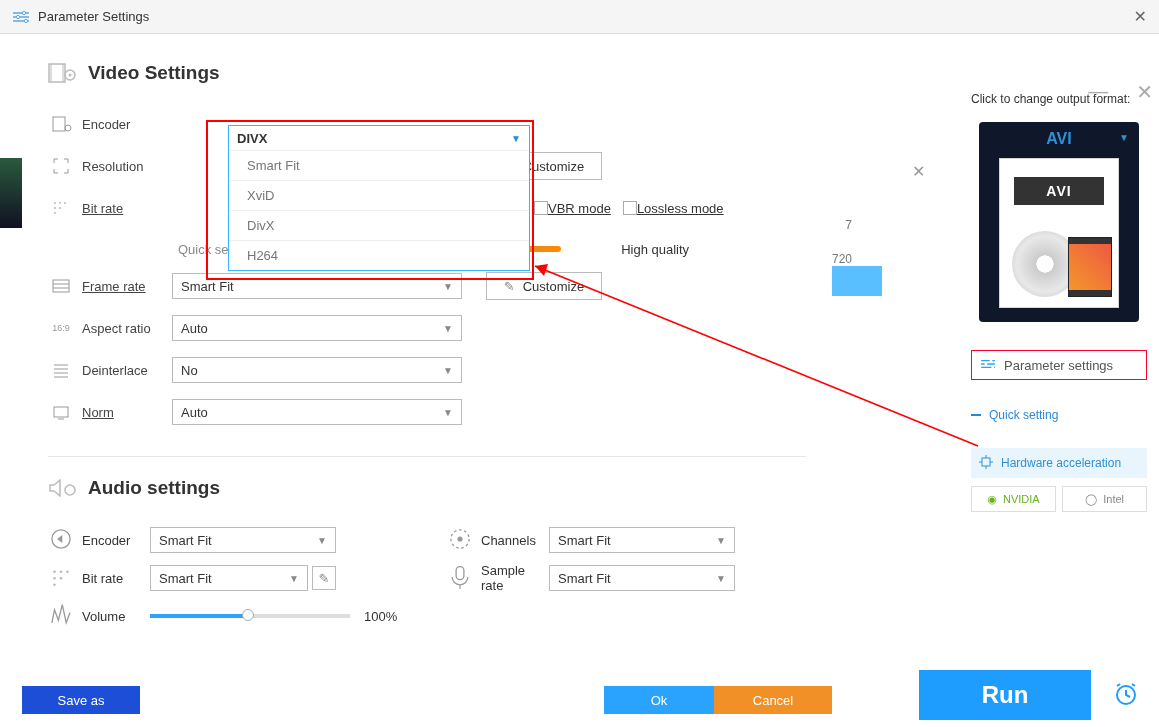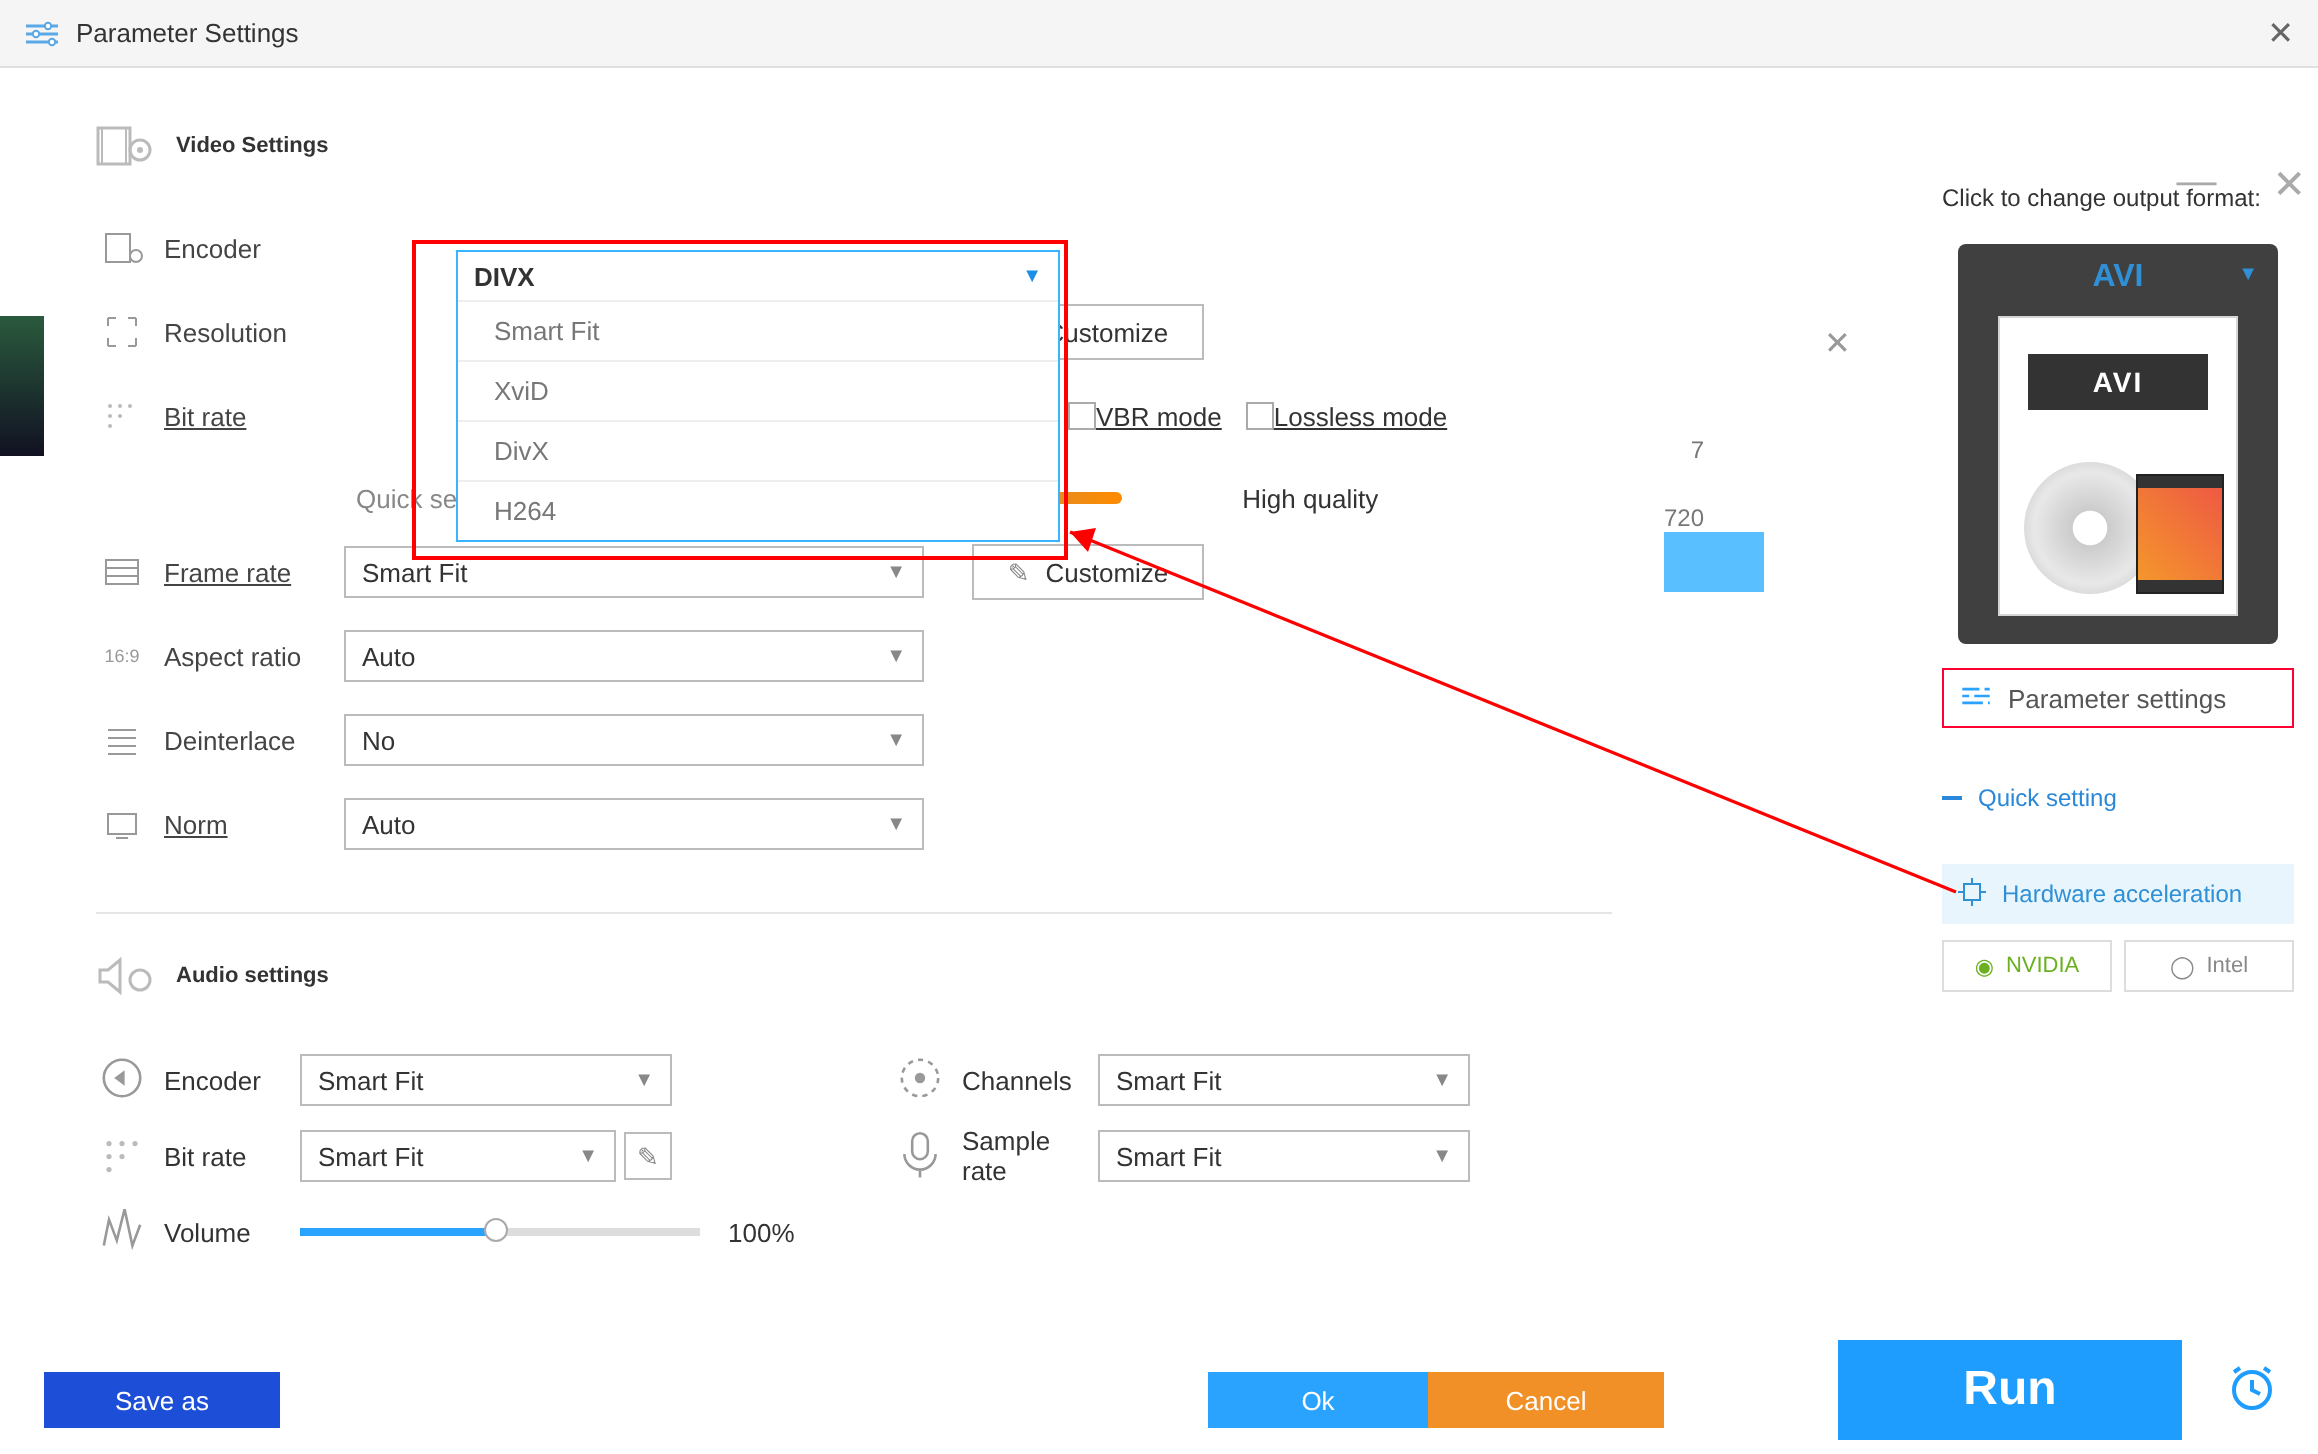--- a/index.html
+++ b/index.html
@@ -8,21 +8,21 @@
 
 .titlebar { height: 34px; display: flex; align-items: center; padding: 0 12px; background: #f5f5f5; border-bottom: 1px solid #e0e0e0; }
 .titlebar-icon { width: 18px; height: 14px; margin-right: 8px; display: inline-flex; align-items: center; justify-content: center; }
 .titlebar-title { font-size: 13px; }
 .titlebar-close { margin-left: auto; cursor: pointer; color: #666; font-size: 16px; }
 
 
 .main-panel { position: absolute; left: 22px; top: 34px; width: 810px; height: 635px; background: #fff; padding: 28px 26px 0 26px; }
 .section-header { display: flex; align-items: center; gap: 12px; margin-bottom: 22px; }
 .section-header .sh-icon { width: 28px; height: 22px; color: #999; }
-.section-header .sh-title { font-size: 11px; font-weight: 600; }
+.section-header .sh-title { font-size: 19px; font-weight: 600; }
 
 .row { display: flex; align-items: center; height: 36px; margin-bottom: 6px; }
 .row .row-icon { width: 26px; height: 20px; color: #888; display: flex; align-items: center; justify-content: center; }
 .row .row-label { width: 98px; padding-left: 8px; font-size: 13px; color: #444; }
 .row .row-label.ul { text-decoration: underline; }
 .row .row-select { width: 290px; height: 26px; border: 1px solid #bbb; background: #fff; display: flex; align-items: center; padding: 0 8px; position: relative; cursor: pointer; }
 .row .row-select .sel-val { flex: 1; font-size: 13px; }
 .row .row-select .sel-chev { color: #888; font-size: 10px; }
 .row .btn-custom { margin-left: 24px; width: 116px; height: 28px; border: 1px solid #bbb; background: #fff; display: flex; align-items: center; justify-content: center; gap: 8px; cursor: pointer; }
 .row .btn-custom .pen { color: #888; }
@@ -64,21 +64,21 @@
 .bottom-bar { position: absolute; left: 22px; bottom: 10px; width: 810px; height: 34px; display: flex; }
 .bottom-bar .b-btn { flex: 0 0 118px; height: 28px; color: #fff; display: flex; align-items: center; justify-content: center; cursor: pointer; font-size: 13px; margin-top: 3px;}
 .bottom-bar .b-save { background: #1d4ed8; }
 .bottom-bar .b-space { flex: 1; }
 .bottom-bar .b-ok { background: #2aa3ff; width: 110px; flex: 0 0 110px; }
 .bottom-bar .b-cancel { background: #f19027; width: 118px; flex: 0 0 118px; }
 
 
 .rightbar { position: absolute; right: 0; top: 74px; width: 200px; bottom: 0; padding: 8px 12px 0 12px; }
 .rightbar .r-title { font-size: 12px; color: #333; margin: 10px 0 16px; text-align: left; }
-.fmt-card { width: 160px; height: 200px; background: #404040; border-radius: 4px; margin: 0 auto 12px; position: relative; padding-top: 8px; }
+.fmt-card { width: 160px; height: 200px; background: #0f172a; border-radius: 4px; margin: 0 auto 28px; position: relative; padding-top: 8px; }
 .fmt-card .fmt-name { text-align: center; color: #2f90d6; font-size: 16px; font-weight: 600; }
 .fmt-card .fmt-chev { position: absolute; right: 10px; top: 10px; color: #2f90d6; font-size: 10px; }
 .fmt-card .fmt-img { width: 120px; height: 150px; background: #fff; margin: 10px auto 0; border: 1px solid #d5d5d5; position: relative; }
 .fmt-img .avi-bar { position: absolute; top: 18px; left: 14px; right: 14px; height: 28px; background: #333; color: #fff; display: flex; align-items: center; justify-content: center; font-size: 14px; font-weight: 700; letter-spacing: 1px; }
 .fmt-img .disc { position: absolute; bottom: 10px; left: 12px; width: 66px; height: 66px; border-radius: 50%; background: radial-gradient(circle, #fff 18%, #ccc 19%, #e8e8e8 60%, #bbb 100%); }
 .fmt-img .strip { position: absolute; bottom: 10px; right: 6px; width: 44px; height: 60px; background: linear-gradient(180deg,#333 0,#333 10%,transparent 10%,transparent 90%,#333 90%,#333 100%), linear-gradient(45deg,#f49b2a,#e54); border: 1px solid #222;}
 .param-btn { border: 1px solid #f03; height: 30px; display: flex; align-items: center; gap: 8px; padding: 0 8px; cursor: pointer; color: #555; }
 .param-btn .pb-icon { color: #2aa3ff; }
 
 .qs-sec { margin-top: 28px; }

